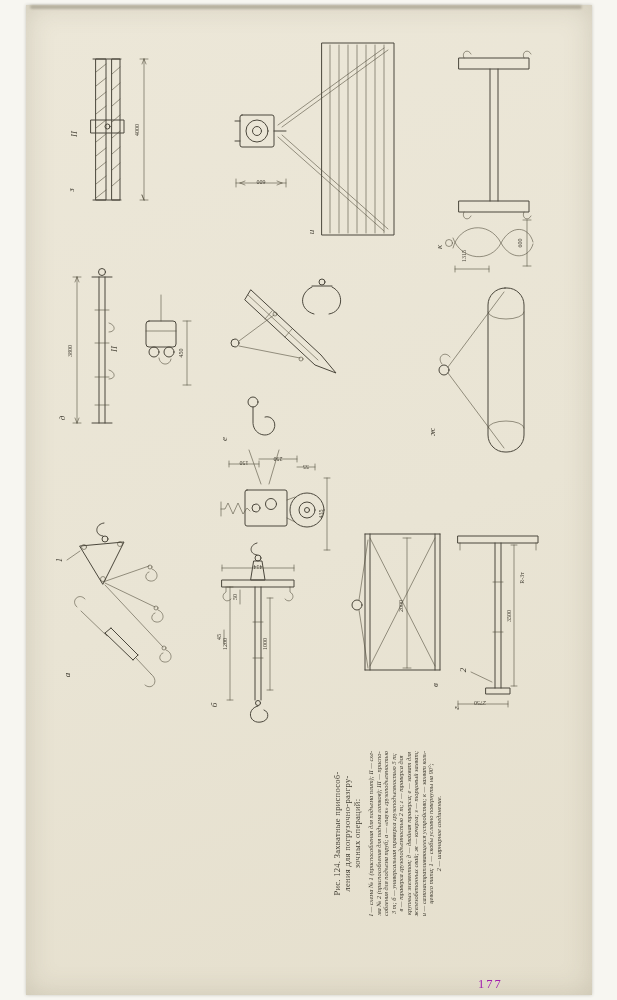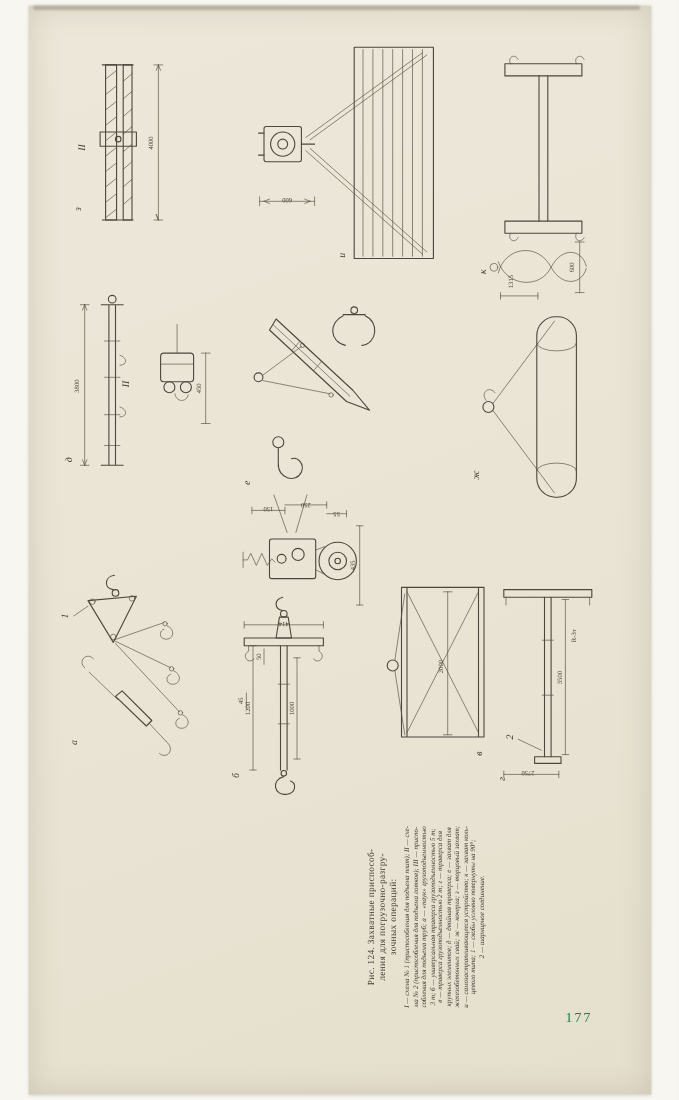--- a/index.html
+++ b/index.html
@@ -11,22 +11,22 @@
         background:#8d8775;opacity:.5;border-radius:2px;filter:blur(1px);}
   .fig{position:absolute;overflow:visible;}
   .draw{fill:none;stroke:#4b473c;stroke-width:1;stroke-linejoin:round;stroke-linecap:round;}
   .thin{fill:none;stroke:#55503f;stroke-width:.6;}
   .dim{font:6px "Liberation Serif",serif;fill:#3f3b30;stroke:none;text-anchor:middle;}
   .lbl{font:italic 9px "Liberation Serif",serif;fill:#3f3b30;stroke:none;text-anchor:middle;}
   .caption{position:absolute;left:332px;top:952px;width:237px;height:142px;
         transform:rotate(-90deg);transform-origin:0 0;color:#3f3b30;}
   .cap-title{font:8.5px/10px "Liberation Serif",serif;text-align:center;letter-spacing:.3px;margin:0 0 5px 0;}
   .cap-legend{font:italic 6.4px/7.5px "Liberation Serif",serif;text-align:center;}
-  .page-number{position:absolute;left:478px;top:918px;font:12.5px "Liberation Serif",serif;
-        letter-spacing:2px;color:#15803d;margin-left:36px;}
+  .page-number{position:absolute;left:478px;top:977px;font:12.5px "Liberation Serif",serif;
+        letter-spacing:2px;color:#a21caf;}
 </style>
 </head>
 <body>
 
 <div class="page"></div>
 <div class="page-edge-top"></div>
 
 <svg class="fig" style="left:60px;top:50px" width="120" height="160" viewBox="0 0 120 160">
   <g class="draw">
     <rect x="36" y="9" width="10" height="141"></rect>

